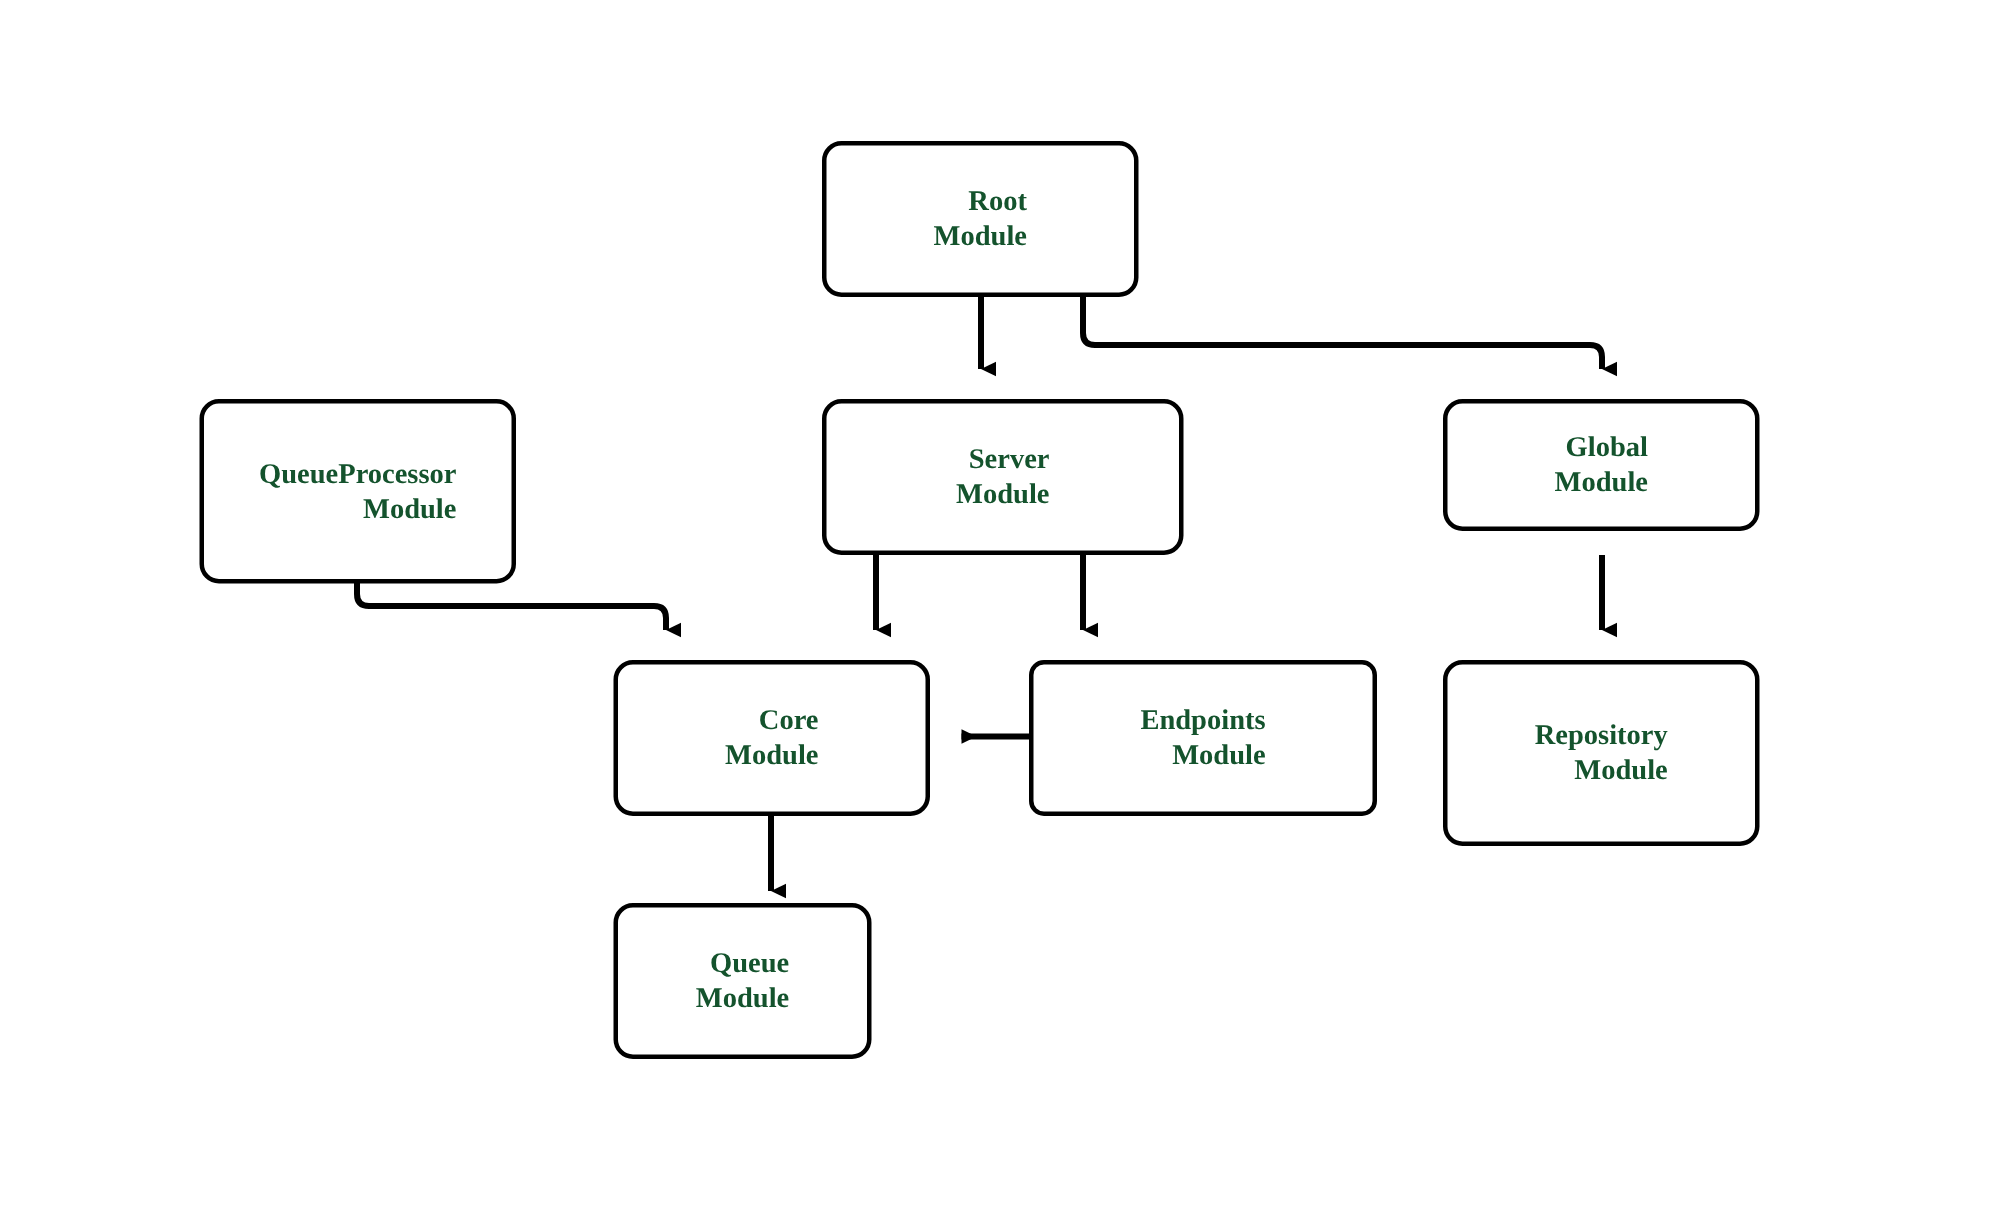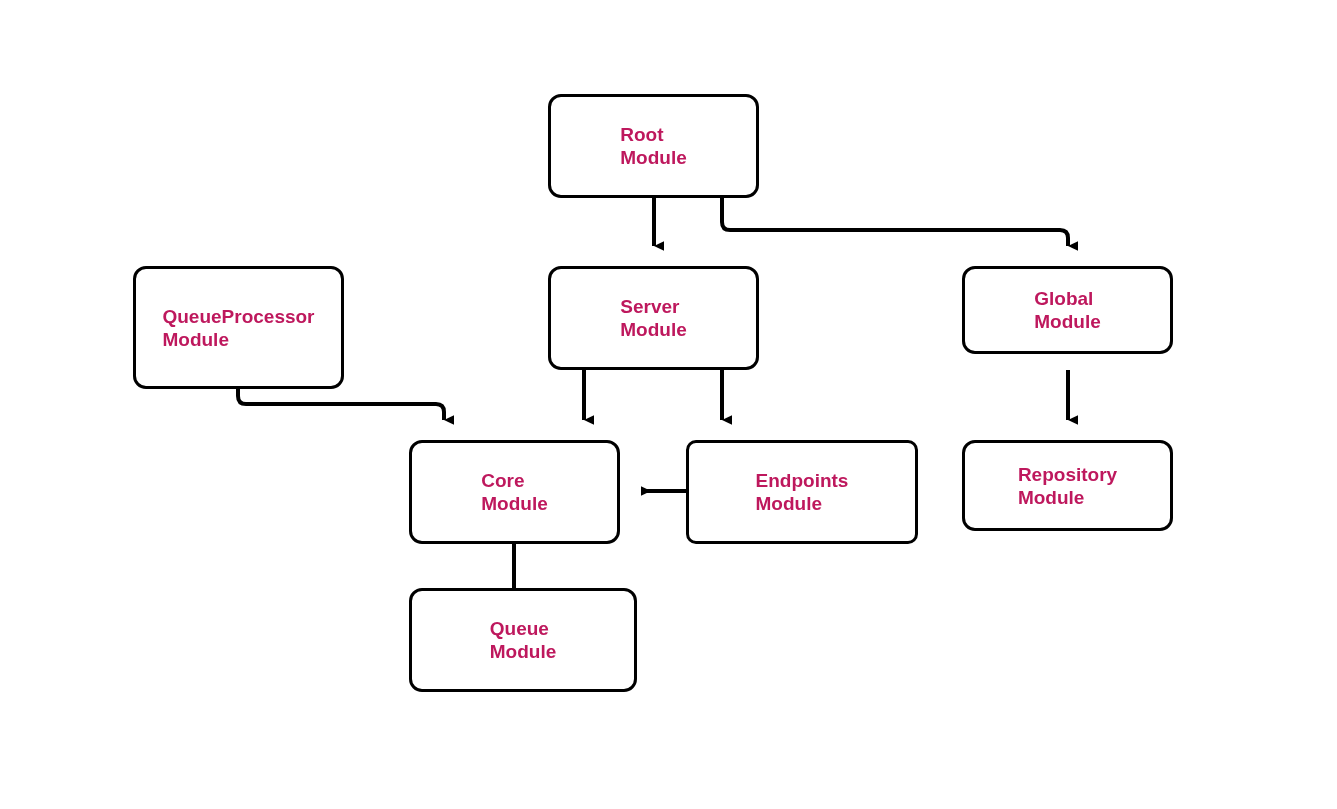--- a/index.html
+++ b/index.html
@@ -32,26 +32,26 @@
     background: #ffffff;
     border: 3px solid #000000;
     border-radius: 13px;
     display: flex;
     flex-direction: column;
     align-items: center;
     justify-content: center;
     z-index: 2;
   }
   .node-label {
-    font-family: Liberation Sans, sans-serif;
+    font-family: Liberation Serif, serif;
     font-size: 19px;
     font-weight: 700;
     line-height: 23px;
-    color: #be185d;
-    text-align: left;
+    color: #14532d;
+    text-align: right;
     white-space: pre;
     letter-spacing: 0px;
   }
 </style>
 </head>
 <body>
 
 <div id="diagram-canvas">
 
   <svg id="edge-layer" viewBox="0 0 1337 809" width="1337" height="809" xmlns="http://www.w3.org/2000/svg">
@@ -87,43 +87,43 @@
   <div class="node-box" style="left:548px; top:94px; width:211px; height:104px;">
     <div class="node-label">Root
 Module</div>
   </div>
 
   <div class="node-box" style="left:133px; top:266px; width:211px; height:123px;">
     <div class="node-label">QueueProcessor
 Module</div>
   </div>
 
-  <div class="node-box" style="left:548px; top:266px; width:211px; height:104px;">
+  <div class="node-box" style="left:548px; top:266px; width:241px; height:104px;">
     <div class="node-label">Server
 Module</div>
   </div>
 
   <div class="node-box" style="left:962px; top:266px; width:211px; height:88px;">
     <div class="node-label">Global
 Module</div>
   </div>
 
   <div class="node-box" style="left:409px; top:440px; width:211px; height:104px;">
     <div class="node-label">Core
 Module</div>
   </div>
 
   <div class="node-box" style="left:686px; top:440px; width:232px; height:104px;border-radius:10px;">
     <div class="node-label">Endpoints
 Module</div>
   </div>
 
-  <div class="node-box" style="left:962px; top:440px; width:211px; height:91px;">
+  <div class="node-box" style="left:962px; top:440px; width:211px; height:124px;">
     <div class="node-label">Repository
 Module</div>
   </div>
 
-  <div class="node-box" style="left:409px; top:588px; width:228px; height:104px;">
+  <div class="node-box" style="left:409px; top:602px; width:172px; height:104px;">
     <div class="node-label">Queue
 Module</div>
   </div>
 
 </div>
 
 </body></html>

